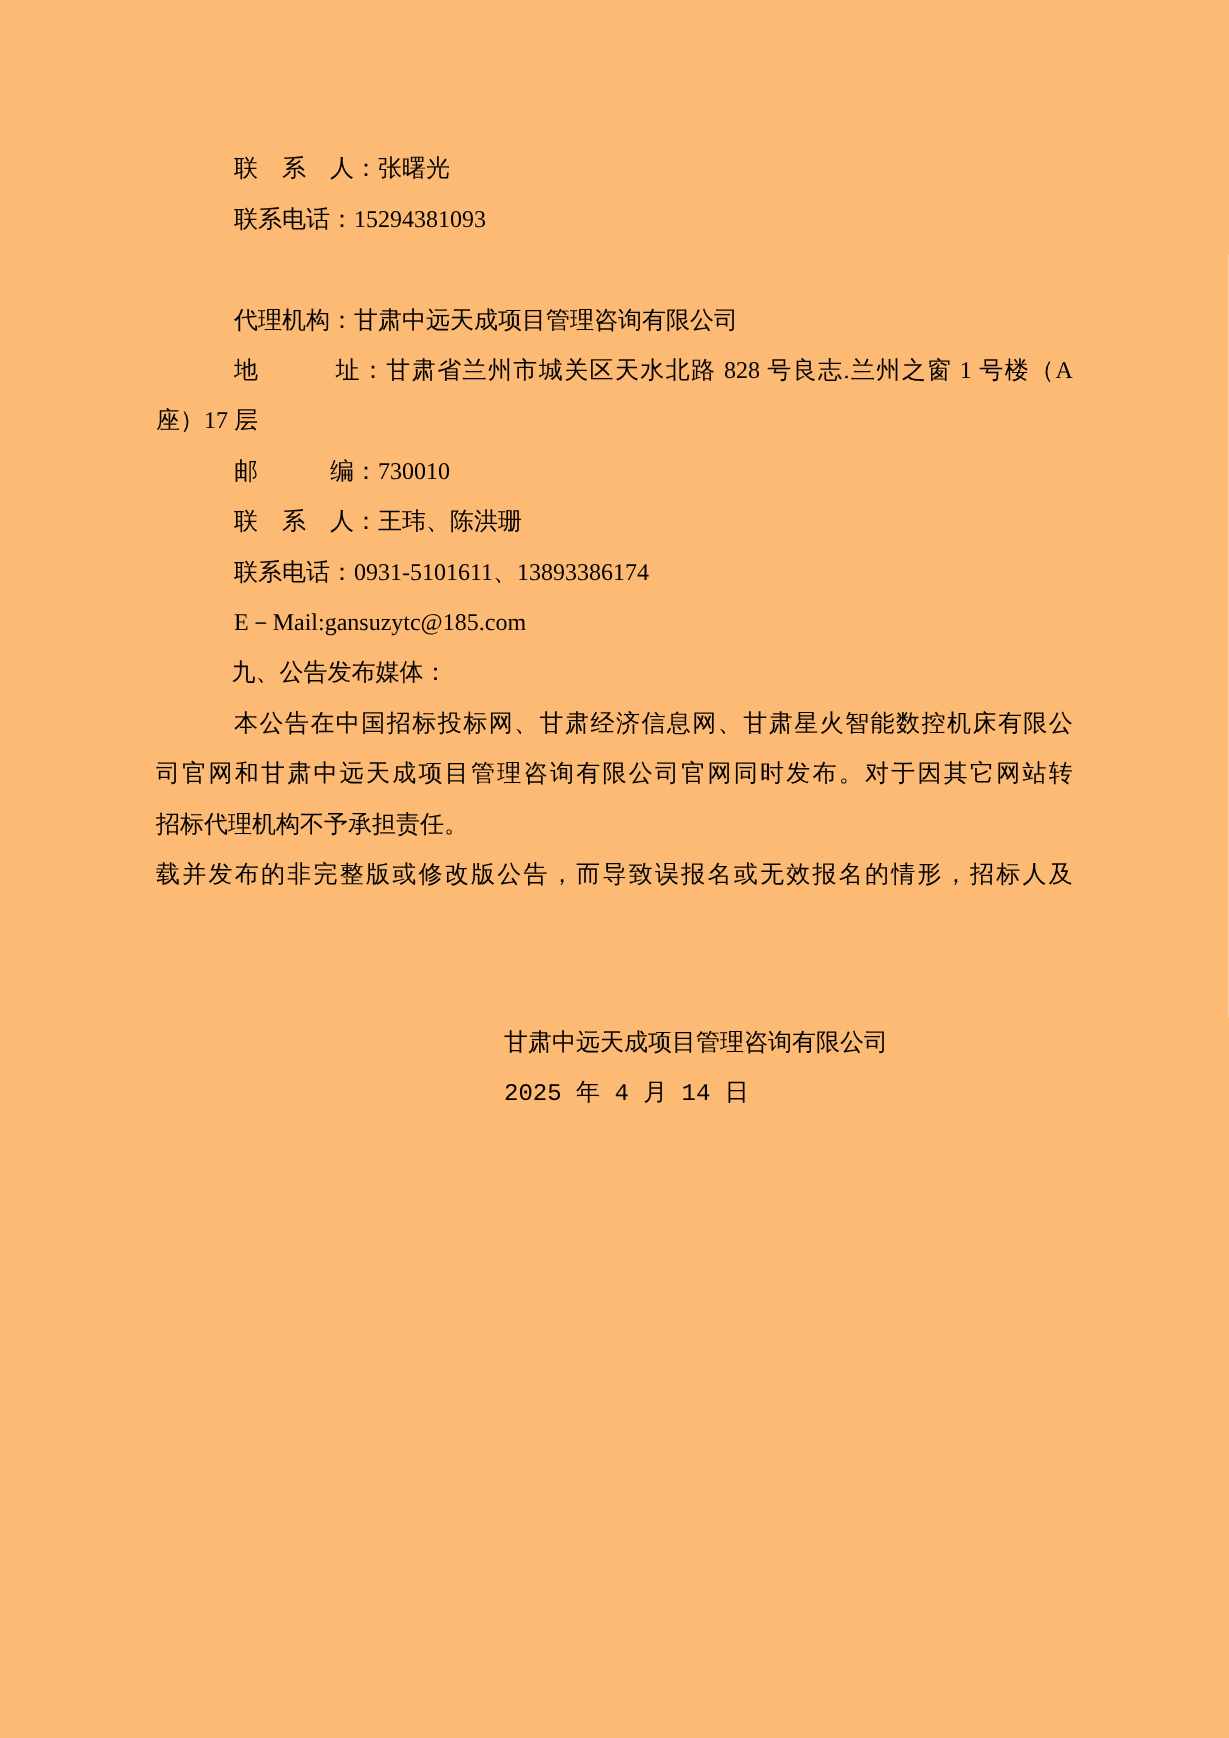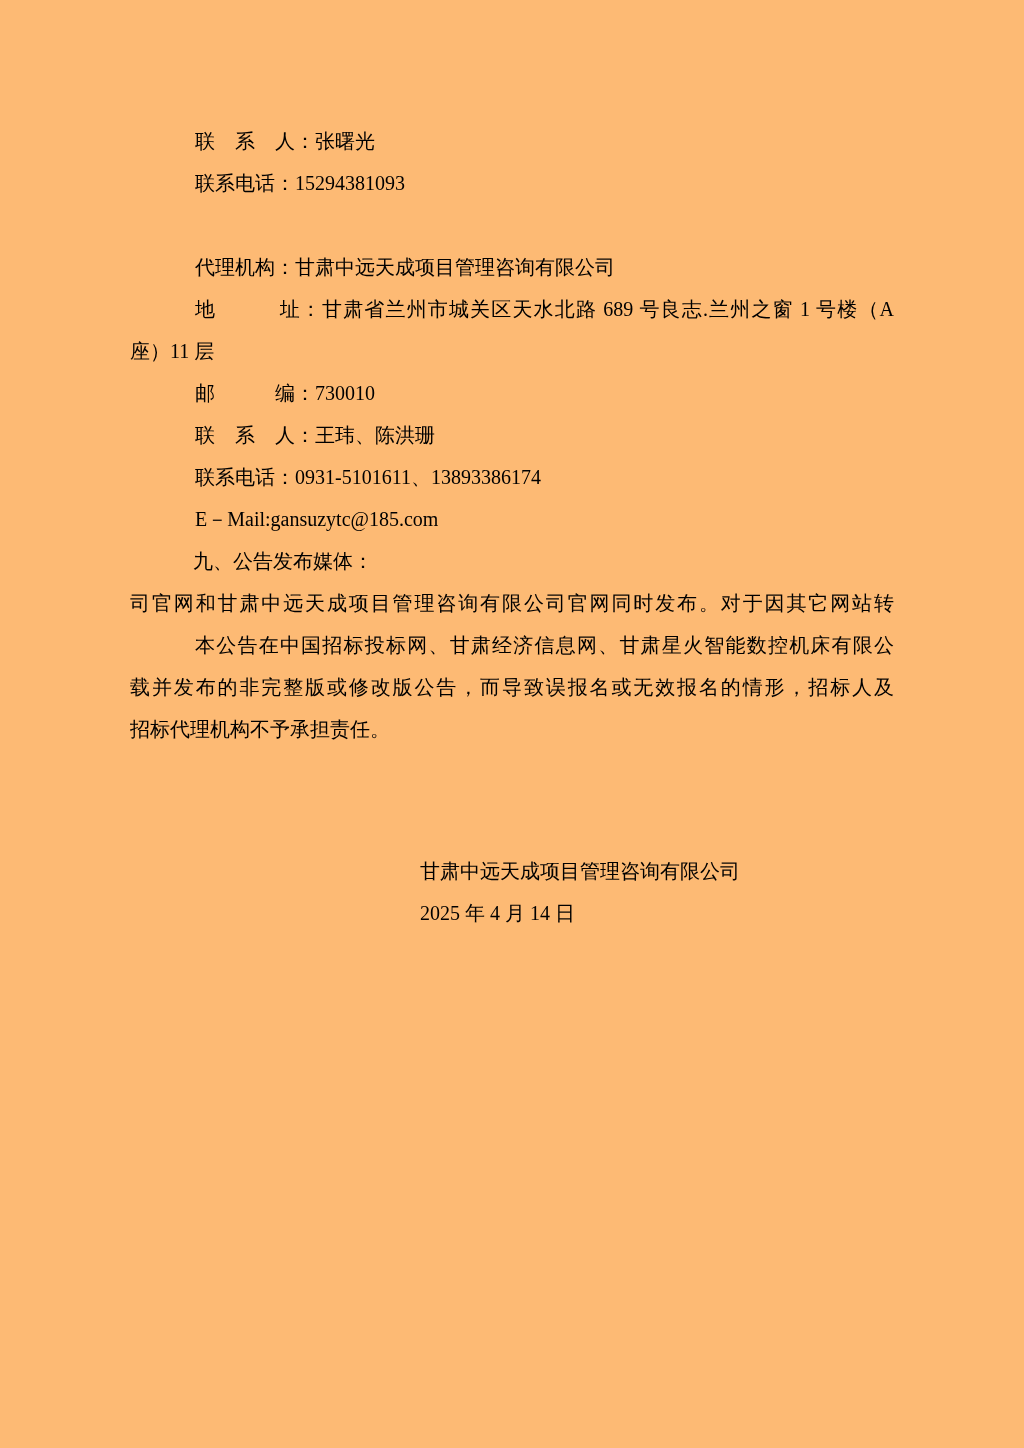--- a/index.html
+++ b/index.html
@@ -43,50 +43,51 @@
   }
   .heading {
     font-weight: normal;
     font-family: "Liberation Sans", "DejaVu Sans", sans-serif;
   }
   .signature {
     margin: 100px 154px 0 auto;
     width: -moz-fit-content;
     width: fit-content;
     text-align: center;
+    font-family: Liberation Mono, monospace;
   }
   .signature .line {
     line-height: 42px;
   }
 </style>
 </head>
 <body>
 
 <div class="page">
   <div class="content">
 
     <div class="line indent">联　系　人：张曙光</div>
     <div class="line indent">联系电话：15294381093</div>
 
     <div class="line"></div>
 
     <div class="line indent">代理机构：甘肃中远天成项目管理咨询有限公司</div>
-    <div class="line indent fill">地　　　址：甘肃省兰州市城关区天水北路 689 号良志.兰州之窗 1 号楼（A</div>
-    <div class="line">座）11 层</div>
+    <div class="line indent fill">地　　　址：甘肃省兰州市城关区天水北路 828 号良志.兰州之窗 1 号楼（A</div>
+    <div class="line">座）17 层</div>
     <div class="line indent">邮　　　编：730010</div>
     <div class="line indent">联　系　人：王玮、陈洪珊</div>
     <div class="line indent">联系电话：0931-5101611、13893386174</div>
     <div class="line indent">E－Mail:gansuzytc@185.com</div>
 
     <div class="line head-indent heading">九、公告发布媒体：</div>
 
+    <div class="line indent fill">本公告在中国招标投标网、甘肃经济信息网、甘肃星火智能数控机床有限公</div>
     <div class="line fill">司官网和甘肃中远天成项目管理咨询有限公司官网同时发布。对于因其它网站转</div>
-    <div class="line indent fill">本公告在中国招标投标网、甘肃经济信息网、甘肃星火智能数控机床有限公</div>
+    <div class="line">招标代理机构不予承担责任。</div>
     <div class="line fill">载并发布的非完整版或修改版公告，而导致误报名或无效报名的情形，招标人及</div>
-    <div class="line">招标代理机构不予承担责任。</div>
 
     <div class="signature">
       <div class="line">甘肃中远天成项目管理咨询有限公司</div>
       <div class="line">2025 年 4 月 14 日</div>
     </div>
 
   </div>
 </div>
 
 </body></html>

